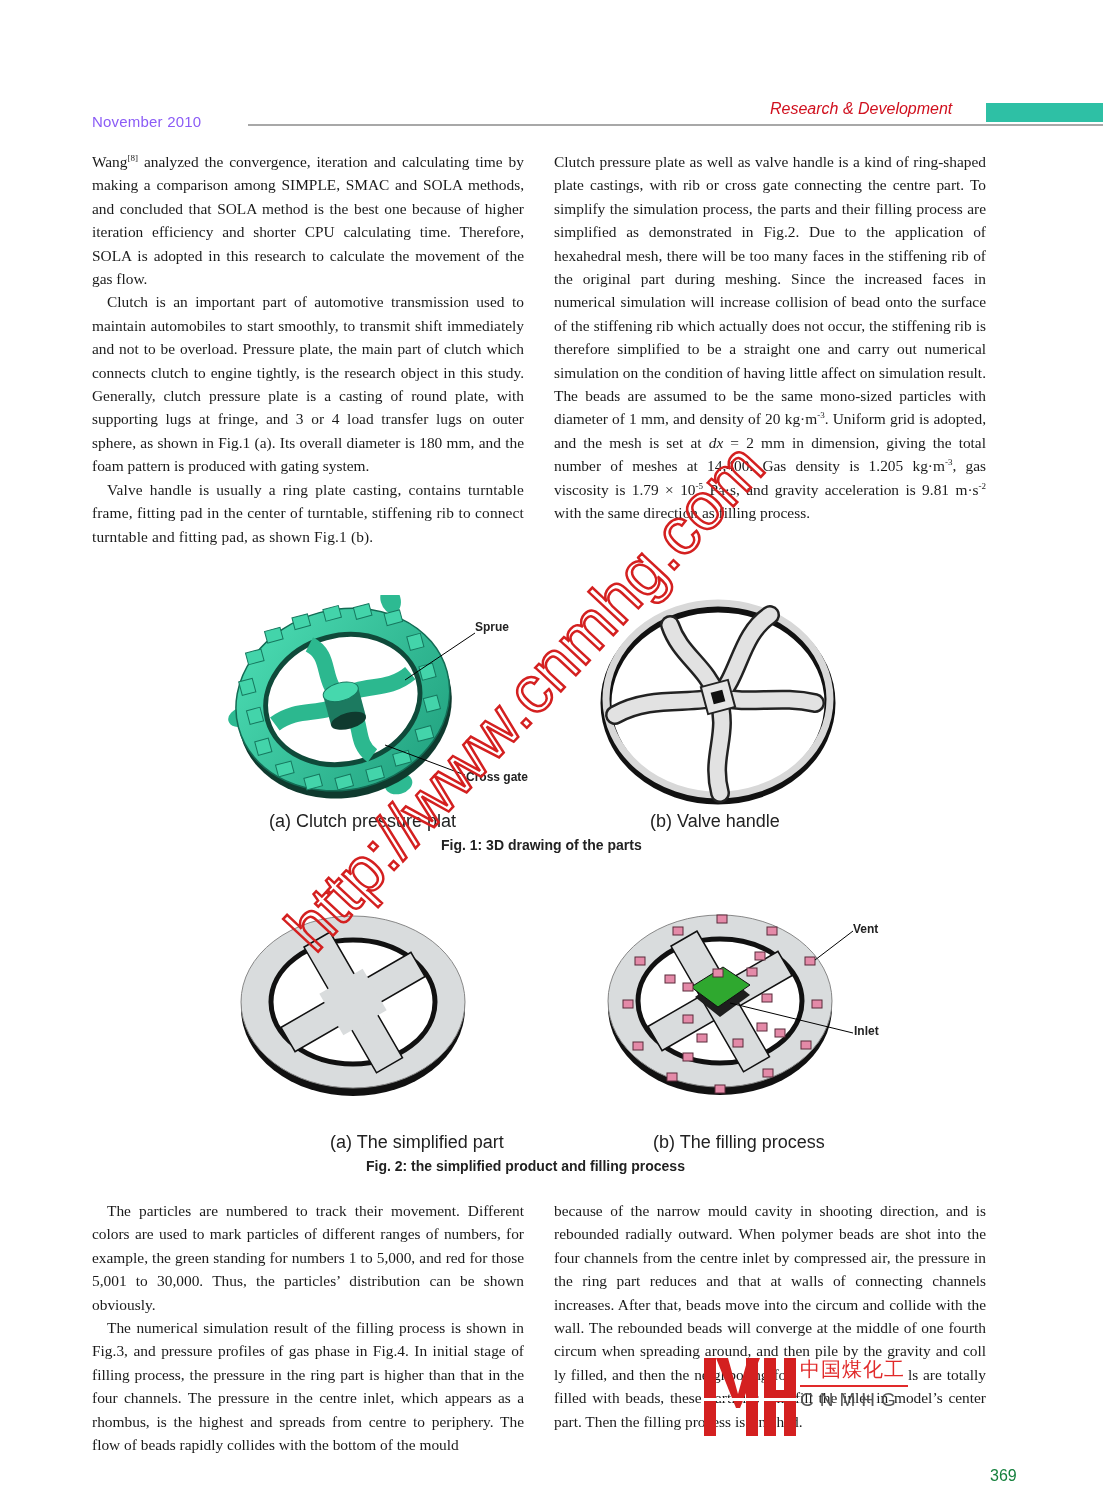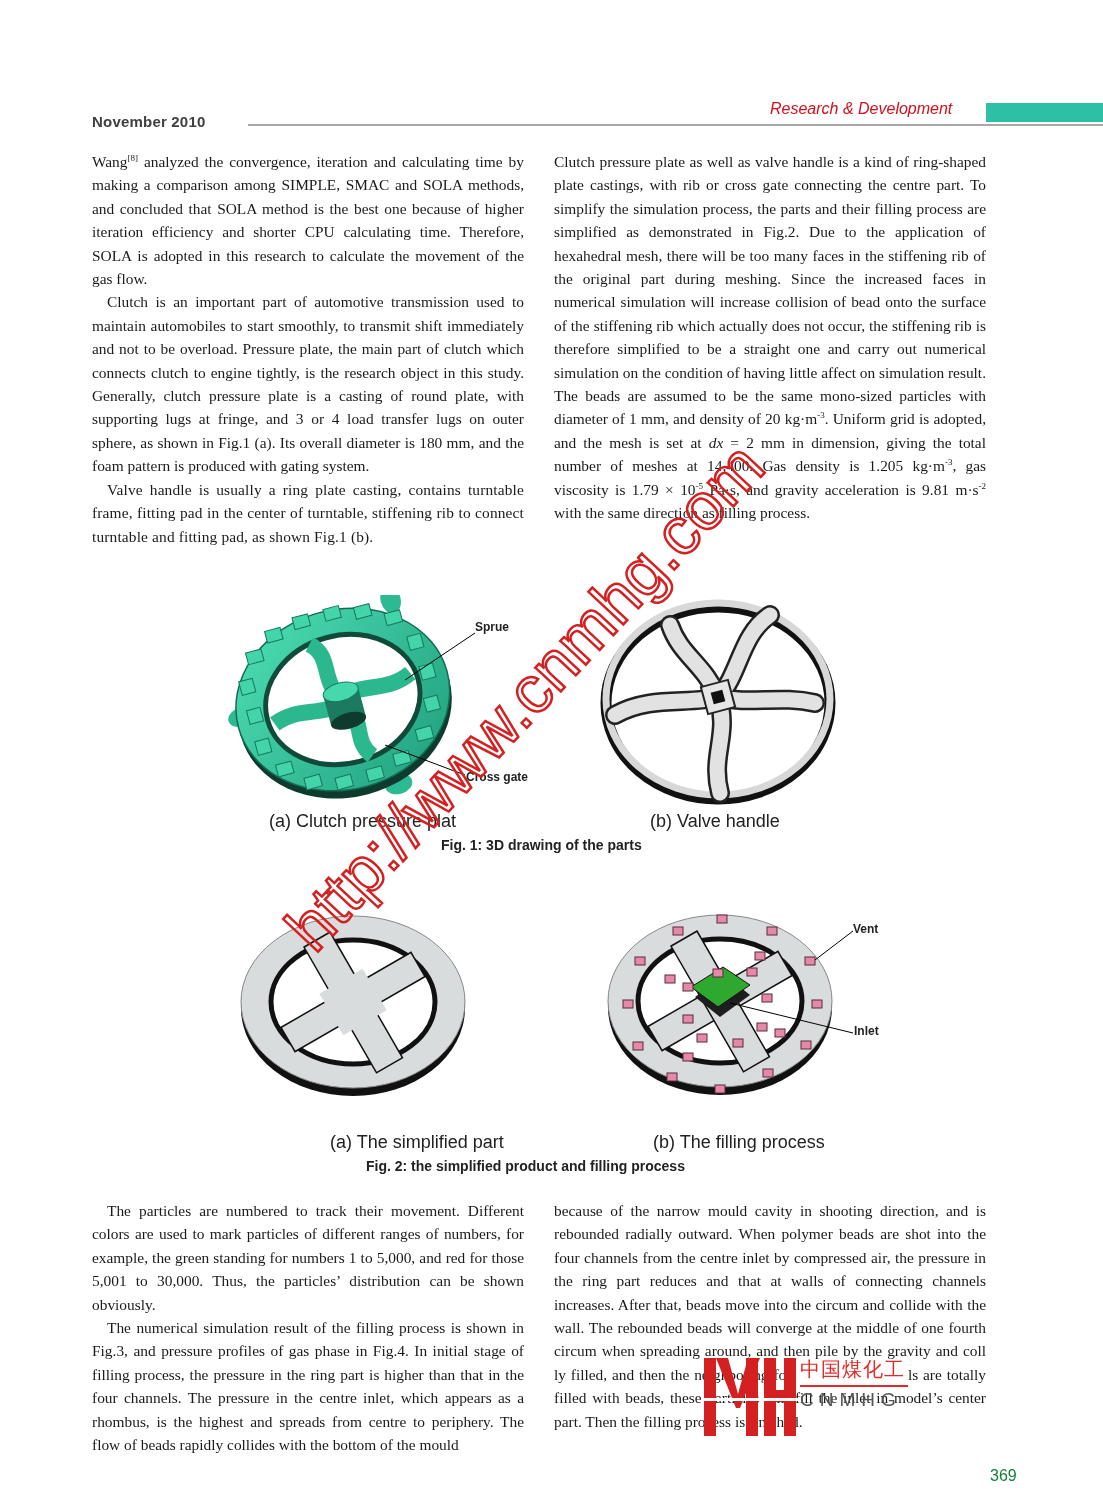--- a/index.html
+++ b/index.html
@@ -1,17 +1,17 @@
 <!DOCTYPE html>
 <html><head>
 <meta charset="utf-8">
 <style>
   html, body { margin:0; padding:0; background:#ffffff; }
   body { width:1103px; height:1499px; position:relative; overflow:hidden; font-family:"Liberation Serif", serif; color:#1a1a1a; }
-  .hdr-date { position:absolute; left:92px; top:113px; font-family:"Liberation Sans", sans-serif; font-weight:bold; font-size:15px; color:#404040; letter-spacing:0.2px; }
+  .hdr-date { position:absolute; left:92px; top:113px; font-family:"Liberation Sans", sans-serif; font-weight:normal; font-size:15px; color:#8b5cf6; letter-spacing:0.2px; }
   .hdr-rule { position:absolute; left:248px; top:124px; width:855px; height:2px; background:#a8a8a8; }
   .hdr-section { position:absolute; left:770px; top:100px; font-family:"Liberation Sans", sans-serif; font-style:italic; font-size:16px; color:#d0101e; }
   .hdr-block { position:absolute; left:986px; top:103px; width:117px; height:19px; background:#2ec0a5; }
   .col { position:absolute; width:432px; font-size:15.4px; line-height:23.4px; text-align:justify; }
   .col p { margin:0; }
   .col p.indent { text-indent:15px; }
   .col-l { left:92px; }
   .col-r { left:554px; }
   .top { top:150px; }
   .bottom { top:1199px; }

